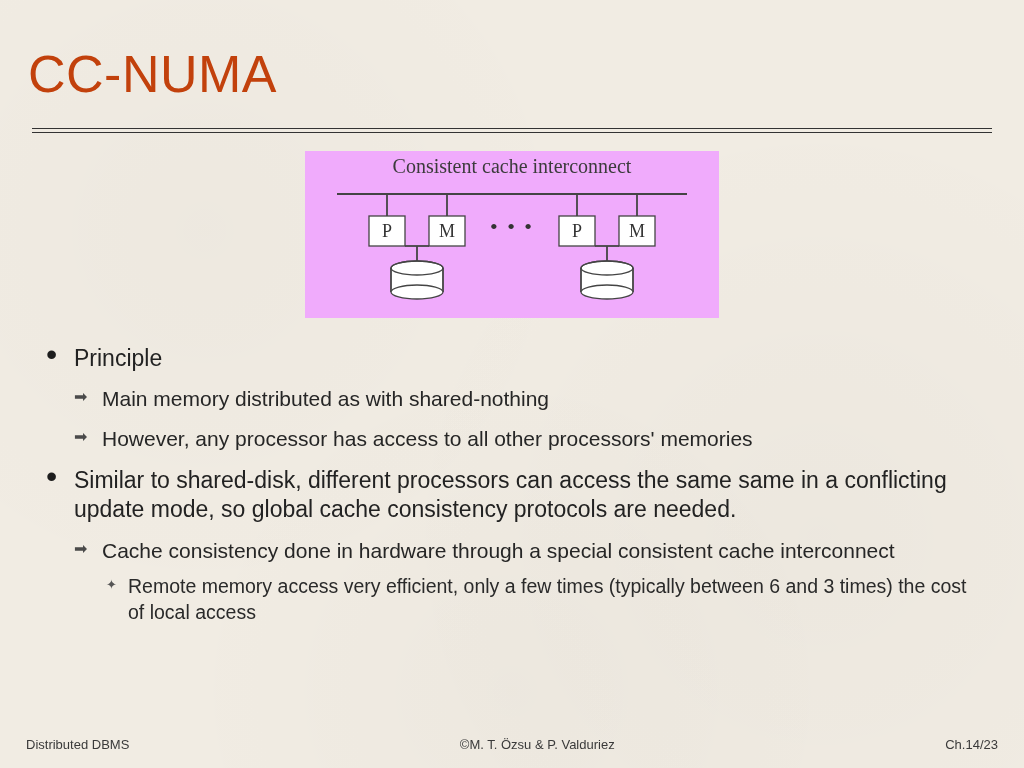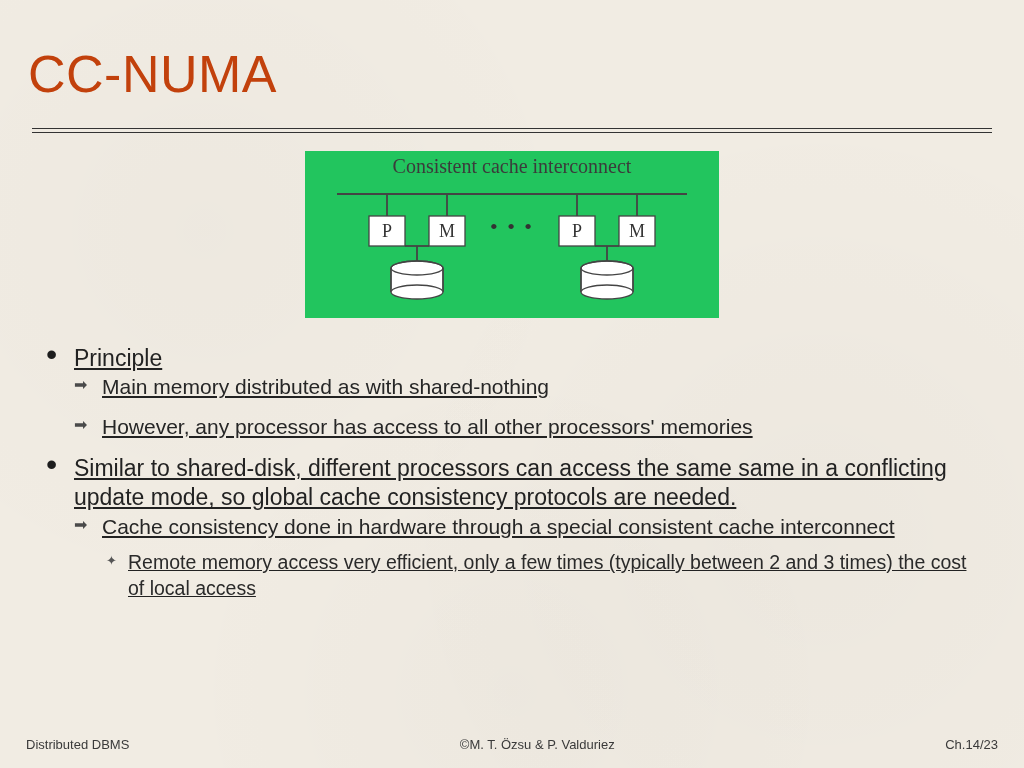--- a/index.html
+++ b/index.html
@@ -40,50 +40,49 @@
     border-bottom: 1px solid #333;
     height: 5px;
     margin: 0 4px 18px 4px;
   }
   .diagram-wrap {
     display: flex;
     justify-content: center;
     margin-bottom: 26px;
   }
   .diagram {
-    background: #22c55e;
+    background: #f0abfc;
     padding: 4px 12px 8px 12px;
   }
   .diagram-title {
     font-family: "Times New Roman", serif;
     font-size: 20px;
     text-align: center;
     color: #3b3b3b;
     margin-bottom: 4px;
   }
   .content {
     padding: 0 12px;
-    text-decoration: underline;
   }
   ul.top { list-style: none; }
   ul.top > li { position: relative; padding-left: 34px; margin-bottom: 14px; }
   ul.top > li::before {
     content: "•";
     position: absolute;
     left: 6px;
     top: -8px;
     font-size: 32px;
     color: #1d1d1d;
   }
   .l1 {
     font-size: 23px;
     color: #222;
     line-height: 1.28;
   }
-  ul.sub { list-style: none; margin-top: 0; }
+  ul.sub { list-style: none; margin-top: 12px; }
   ul.sub > li { position: relative; padding-left: 28px; margin-bottom: 12px; font-size: 21px; color: #262626; line-height: 1.3; }
   ul.sub > li::before {
     content: "➡";
     position: absolute;
     left: 0;
     top: 2px;
     font-size: 16px;
     color: #4a4a4a;
   }
   ul.subsub { list-style: none; margin-top: 10px; }
@@ -186,21 +185,21 @@
           <li>Main memory distributed as with shared-nothing</li>
           <li>However, any processor has access to all other processors' memories</li>
         </ul>
       </li>
       <li>
         <div class="l1">Similar to shared-disk, different processors can access the same same in a conflicting update mode, so global cache consistency protocols are needed.</div>
         <ul class="sub">
           <li>
             <span>Cache consistency done in hardware through a special consistent cache interconnect</span>
             <ul class="subsub">
-              <li>Remote memory access very efficient, only a few times (typically between 2 and 3 times) the cost of local access</li>
+              <li>Remote memory access very efficient, only a few times (typically between 6 and 3 times) the cost of local access</li>
             </ul>
           </li>
         </ul>
       </li>
     </ul>
   </div>
 
   <div class="footer">
     <div class="left">Distributed DBMS</div>
     <div class="center">©M. T. Özsu &amp; P. Valduriez</div>

